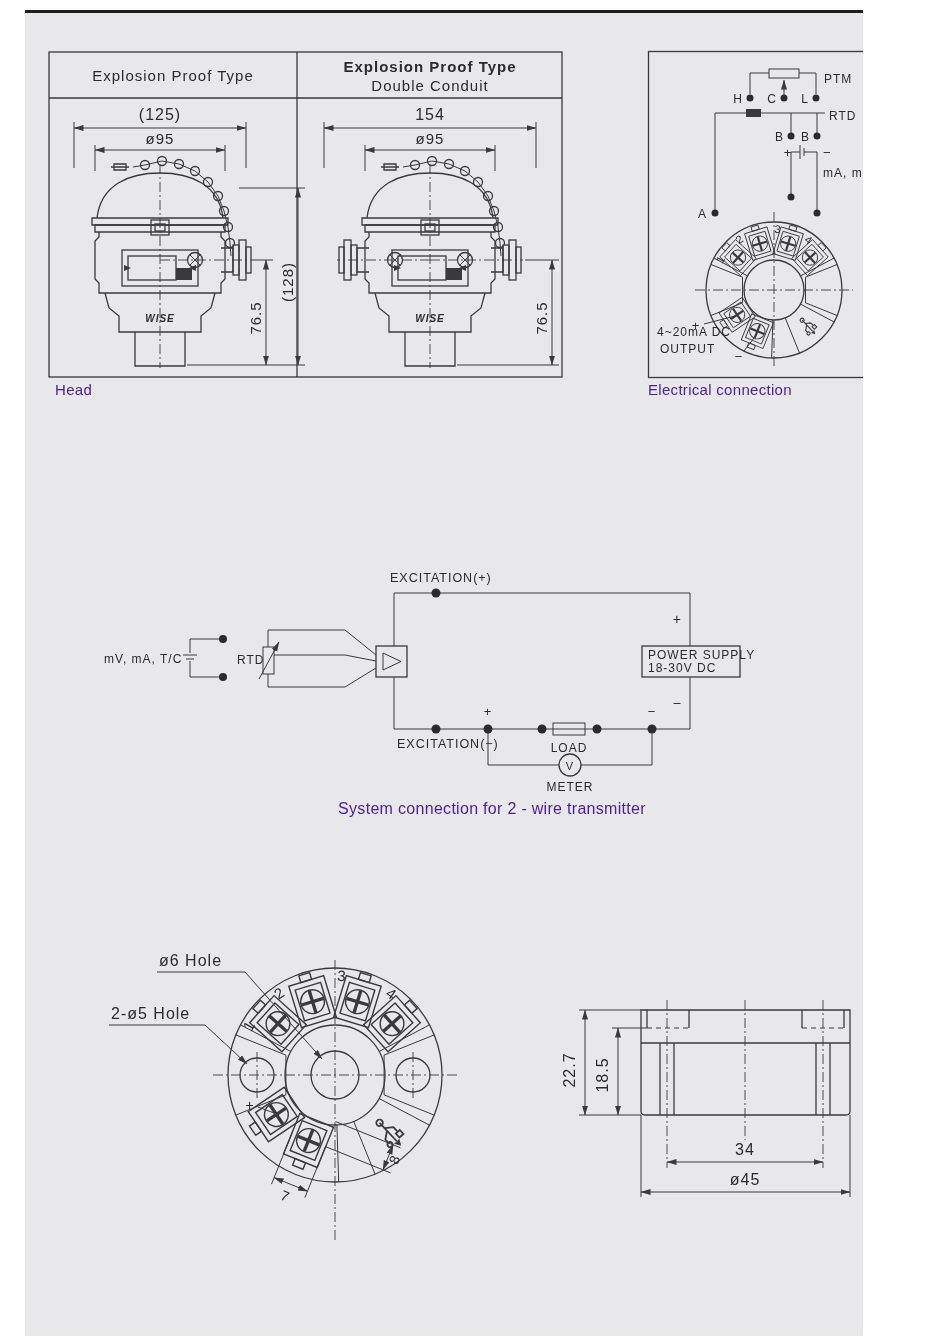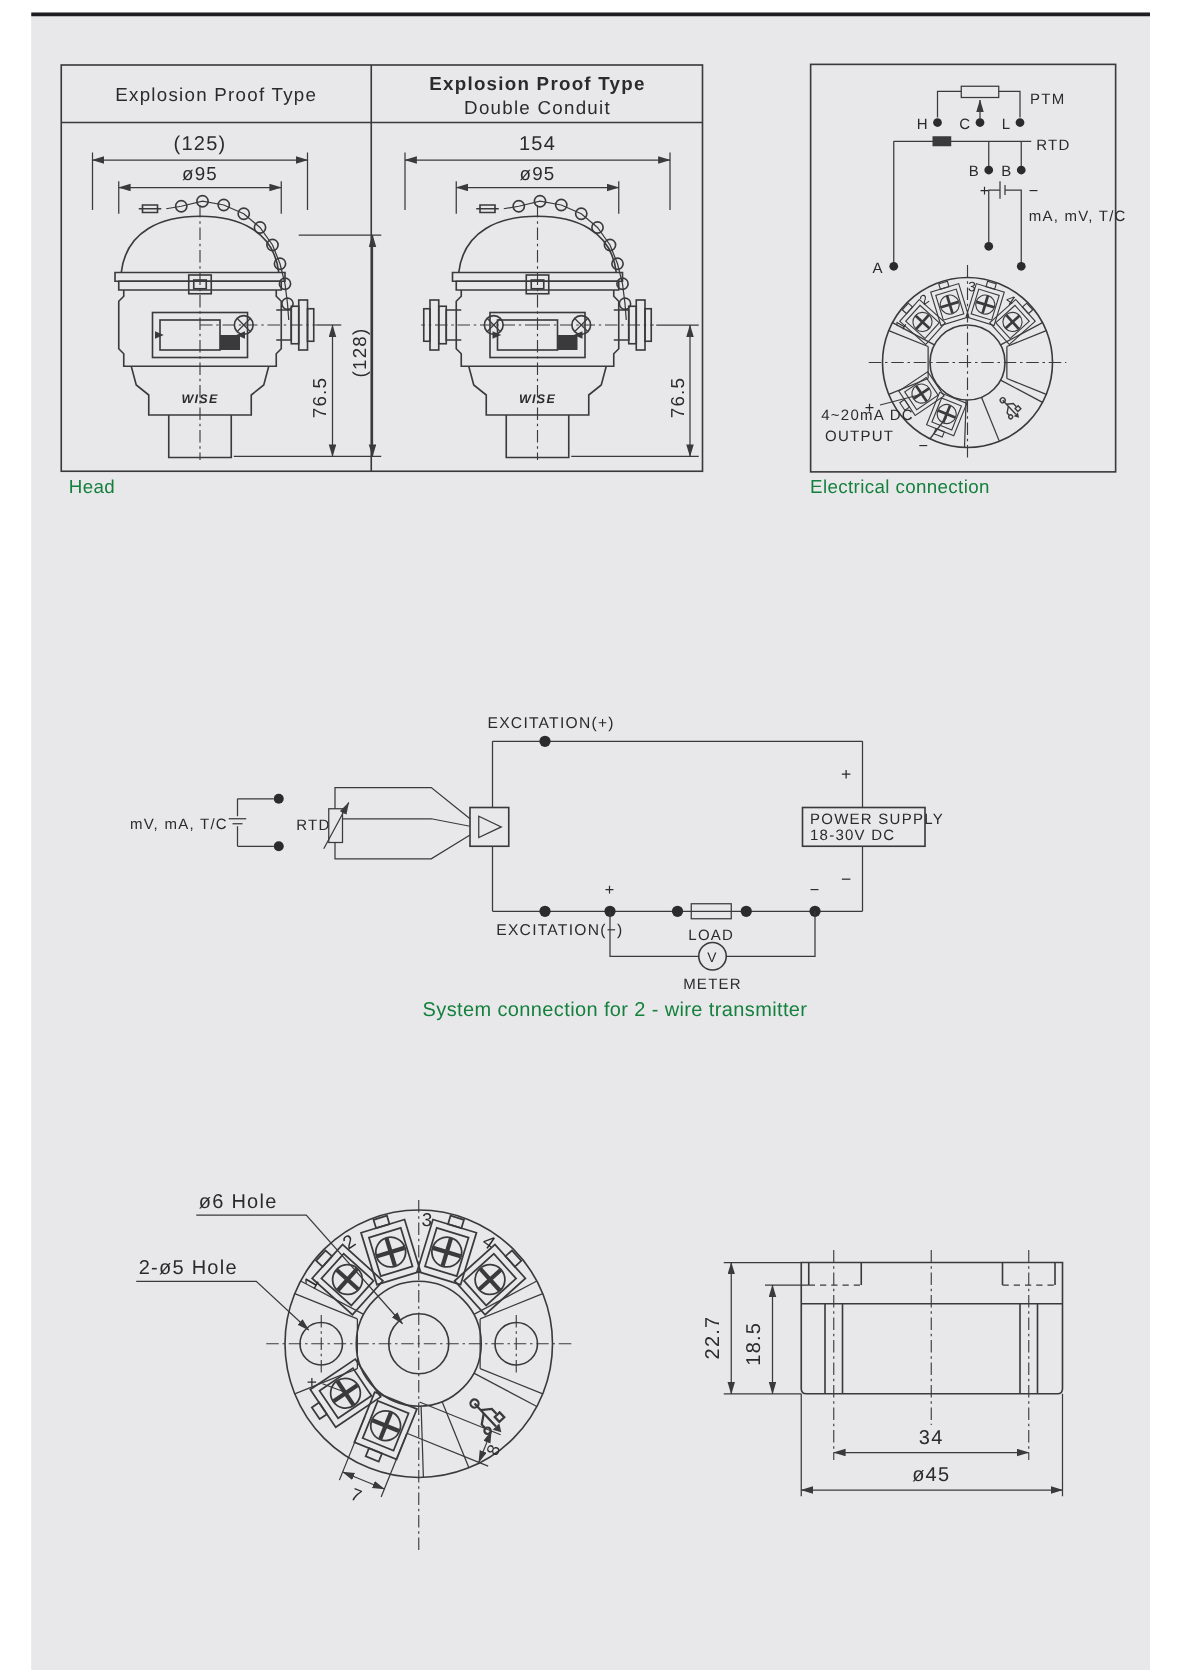--- a/index.html
+++ b/index.html
@@ -1,28 +1,28 @@
 <!DOCTYPE html>
 <html><head>
 <meta charset="utf-8">
 <style>
   html,body{margin:0;padding:0;background:#ffffff;}
-  #page{position:relative;width:943px;height:1344px;background:#ffffff;overflow:hidden;
-        font-family:"Liberation Sans",sans-serif;}
+  #page{position:relative;width:835px;height:1344px;background:#ffffff;overflow:hidden;
+        font-family:"Liberation Sans",sans-serif;padding-left:28px;}
   #sheet{position:absolute;left:25px;top:10px;width:895px;height:1323px;
          background:#e8e8ea;border-top:3px solid #1e1e20;}
   .abs{position:absolute;}
   svg{overflow:visible;}
   .ln{stroke:#3a3a3c;fill:none;stroke-width:1.3;}
   .lt{stroke:#3a3a3c;fill:none;stroke-width:1;}
   .cl{stroke:#3a3a3c;fill:none;stroke-width:.9;stroke-dasharray:10 3 2 3;}
   .dsh{stroke:#3a3a3c;fill:none;stroke-width:1;stroke-dasharray:5 4;}
   .fl{fill:#3a3a3c;stroke:none;}
   .tx{font-family:"Liberation Sans",sans-serif;fill:#2b2b2d;letter-spacing:1px;}
-  .cap{position:absolute;color:#15803d;font-size:15px;letter-spacing:.3px;}
+  .cap{position:absolute;color:#4c1d95;font-size:15px;letter-spacing:.3px;}
   .dot{fill:#2b2b2d;stroke:none;}
 </style>
 </head>
 <body>
 
 <div id="page">
   <div id="sheet"></div>
 
   <svg class="abs" style="left:47px;top:50px" width="517" height="329">
     <defs>

